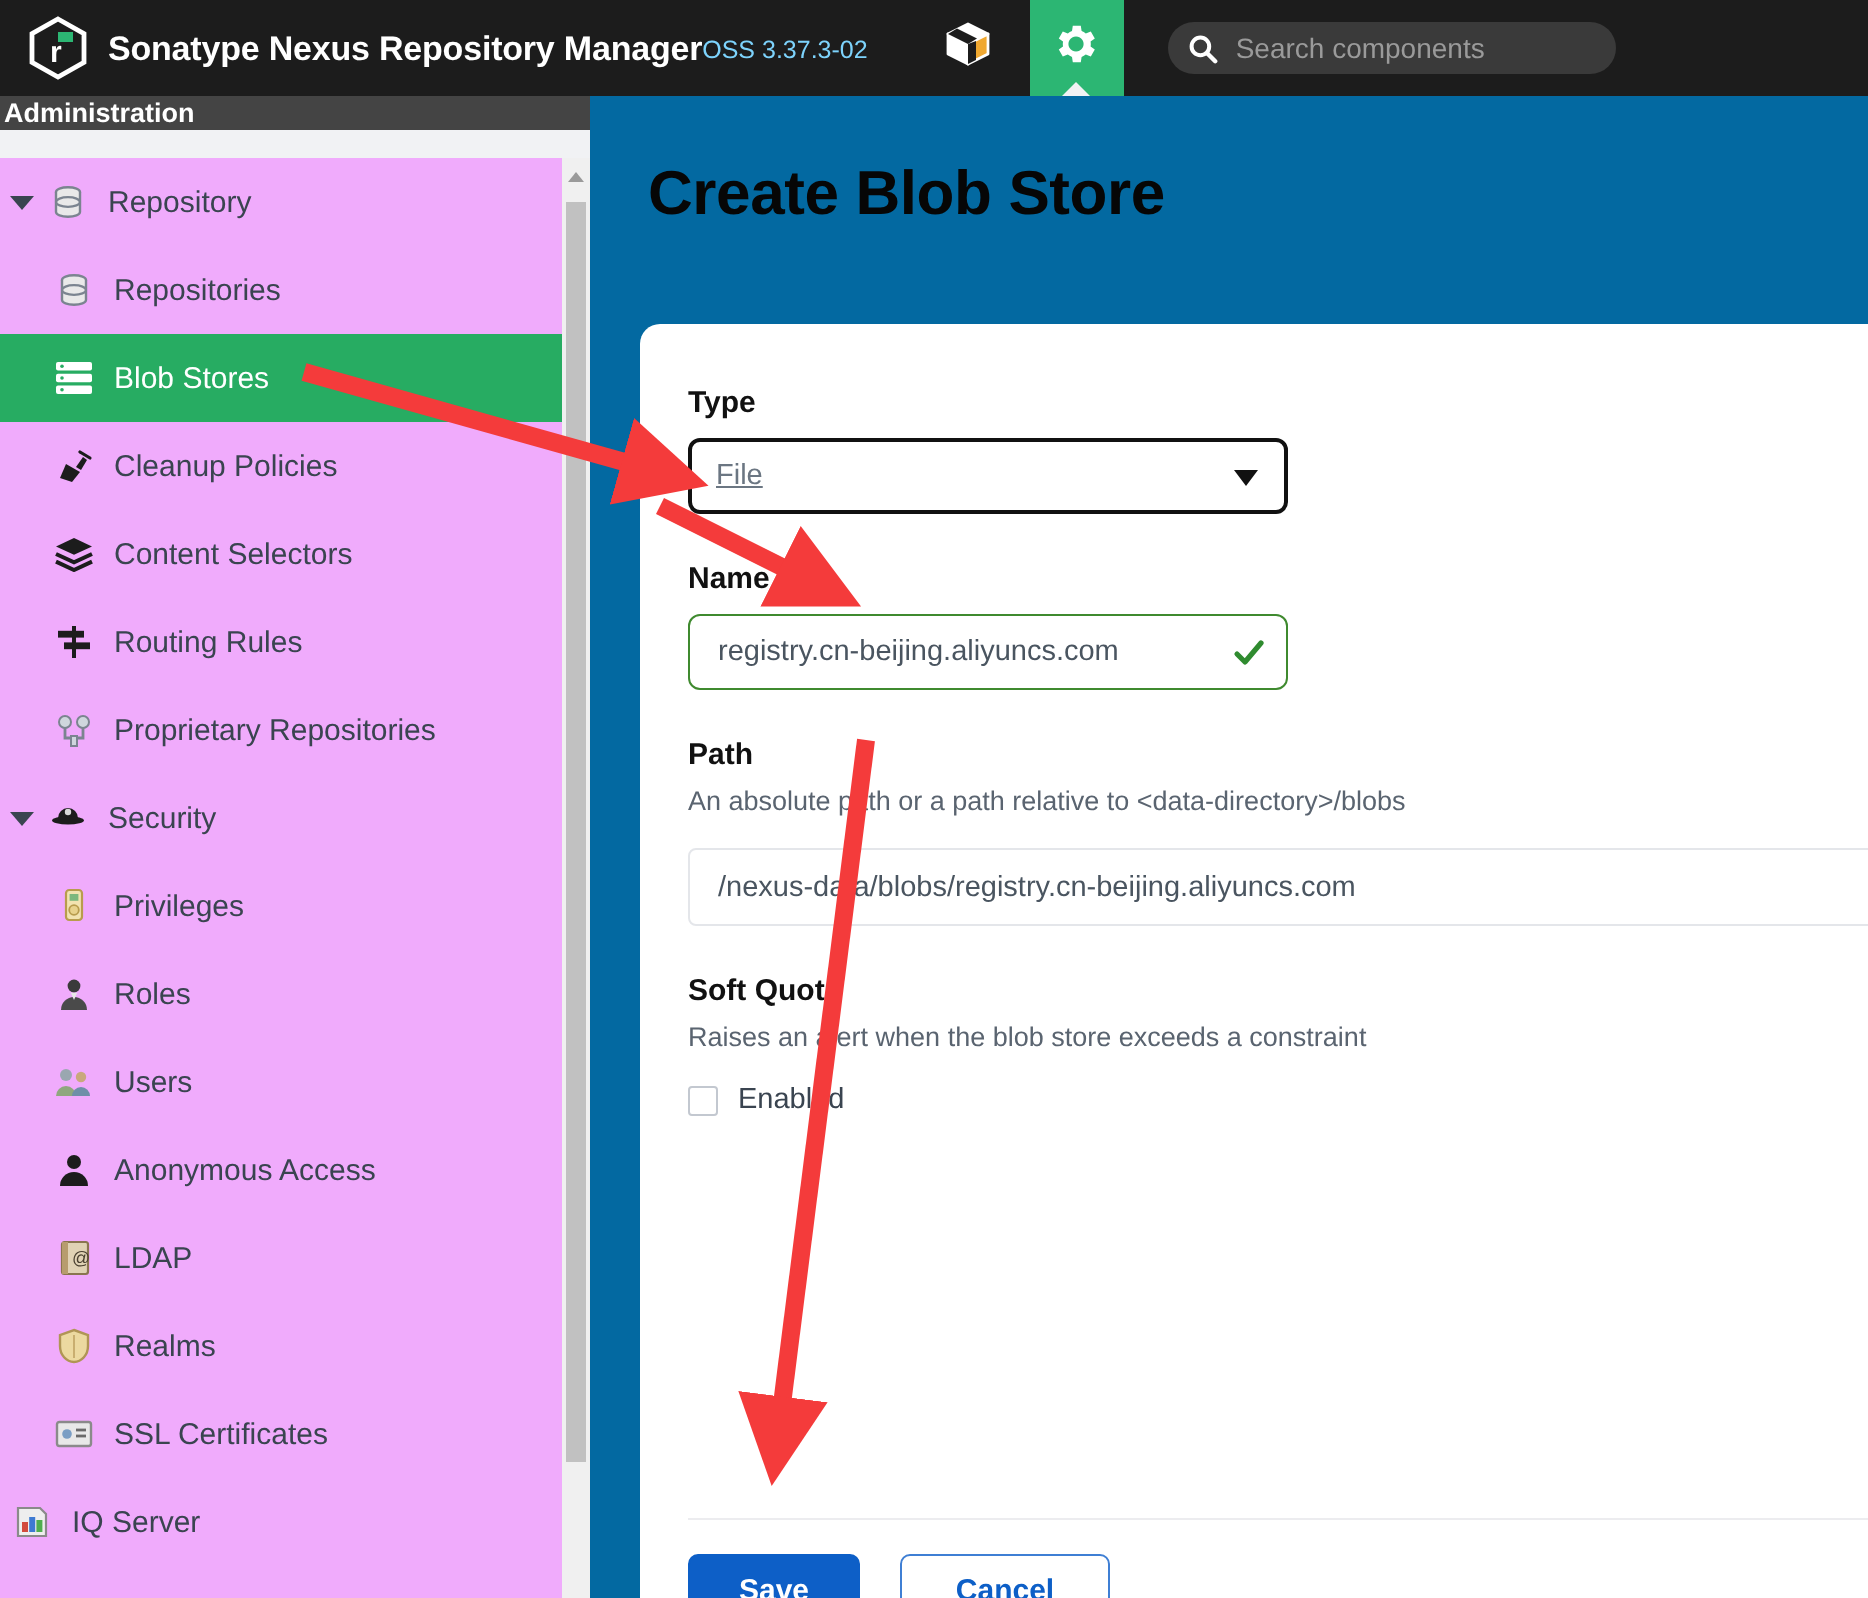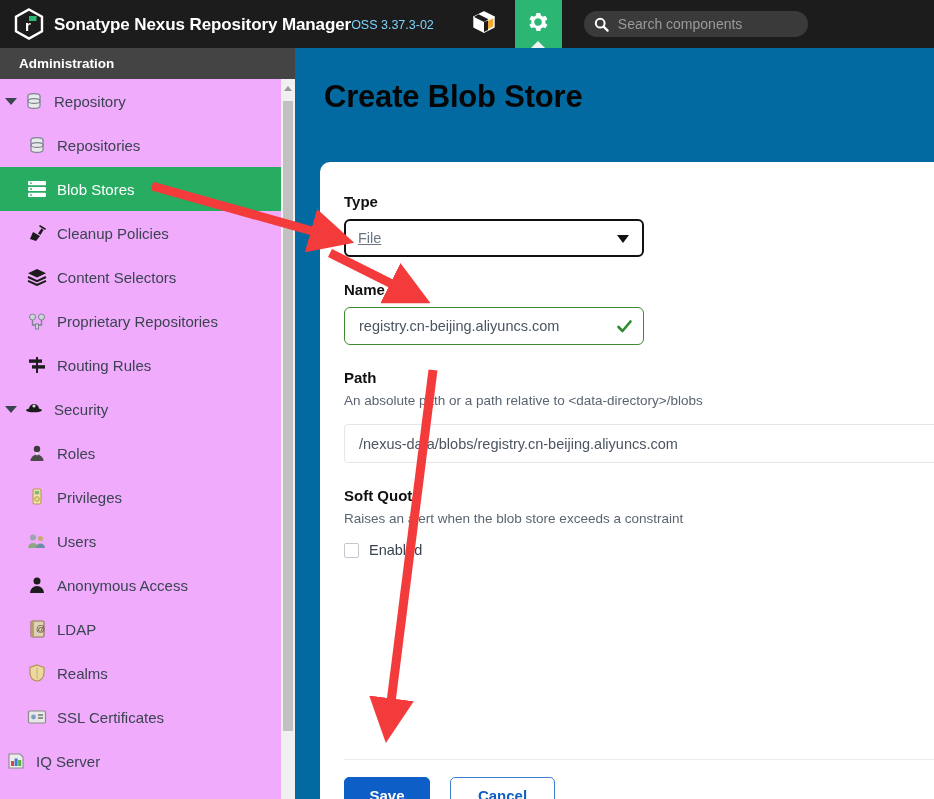--- a/index.html
+++ b/index.html
@@ -45,23 +45,23 @@
   .search-wrap .si { flex: none; display: flex; align-items: center; }
   .search-input {
     border: 0; background: transparent; outline: none; color: #cfcfcf;
     font-size: 14px; font-family: "Liberation Sans", sans-serif;
     margin-left: 7px; width: 180px; height: 22px;
   }
   .search-input::placeholder { color: #9a9a9a; }
 
   
   .admin-bar {
-    position: absolute; left: 0; top: 48px; width: 295px; height: 31px;
+    position: absolute; left: 0; top: 48px; width: 295px; height: 17px;
     background: #444444; color: #ffffff; font-size: 13.5px; font-weight: bold;
-    display: flex; align-items: center; padding-left: 19px;
+    display: flex; align-items: center; padding-left: 2px;
   }
   .sidebar {
     position: absolute; left: 0; top: 79px; width: 281px; height: 720px;
     background: #f0abfc; overflow: hidden;
   }
   .sb-scroll-track {
     position: absolute; left: 281px; top: 79px; width: 14px; height: 720px;
     background: #f0f0f0;
   }
   .sb-scroll-arrow {
@@ -269,68 +269,68 @@
             <path d="M10,1 L19,5.2 L10,9.4 L1,5.2 Z" fill="#1c1c1c"></path>
             <path d="M1,9 L10,13.2 L19,9" fill="none" stroke="#1c1c1c" stroke-width="2"></path>
             <path d="M1,12.8 L10,17 L19,12.8" fill="none" stroke="#1c1c1c" stroke-width="2"></path>
           </svg>
         </span>
         <span class="nav-label">Content Selectors</span>
       </div>
       <div class="nav-item lvl1">
         <span class="nav-ico">
           <svg width="20" height="18" viewBox="0 0 20 18">
+            <rect x="9" y="1" width="2" height="16" fill="#1c1c1c"></rect>
+            <rect x="2" y="3.4" width="13" height="3.4" fill="#1c1c1c"></rect>
+            <rect x="5" y="9.2" width="13" height="3.4" fill="#1c1c1c"></rect>
+          </svg>
+        </span>
+        <span class="nav-label">Routing Rules</span>
+      </div>
+      <div class="nav-item lvl1">
+        <span class="nav-ico">
+          <svg width="20" height="18" viewBox="0 0 20 18">
             <circle cx="5.5" cy="5" r="3" fill="#cfd6dd" stroke="#7b8490" stroke-width="1"></circle>
             <circle cx="14.5" cy="5" r="3" fill="#cfd6dd" stroke="#7b8490" stroke-width="1"></circle>
             <path d="M5.5,8 L5.5,13 L14.5,13 L14.5,8" fill="none" stroke="#7b8490" stroke-width="1.4"></path>
             <rect x="8.5" y="12" width="3" height="5" fill="#cfd6dd" stroke="#7b8490" stroke-width="1"></rect>
           </svg>
         </span>
         <span class="nav-label">Proprietary Repositories</span>
       </div>
-      <div class="nav-item lvl1">
-        <span class="nav-ico">
-          <svg width="20" height="18" viewBox="0 0 20 18">
-            <rect x="9" y="1" width="2" height="16" fill="#1c1c1c"></rect>
-            <rect x="2" y="3.4" width="13" height="3.4" fill="#1c1c1c"></rect>
-            <rect x="5" y="9.2" width="13" height="3.4" fill="#1c1c1c"></rect>
-          </svg>
-        </span>
-        <span class="nav-label">Routing Rules</span>
-      </div>
       <div class="nav-item lvl0">
         <span class="nav-caret"></span>
         <span class="nav-ico">
           <svg width="18" height="18" viewBox="0 0 18 18">
             <path d="M4,9 a5,5 0 0,1 10,0 Z" fill="#1c1c1c"></path>
             <ellipse cx="9" cy="10.2" rx="8" ry="2.1" fill="#1c1c1c"></ellipse>
             <circle cx="9" cy="6" r="1.6" fill="#d8d8d8"></circle>
           </svg>
         </span>
         <span class="nav-label">Security</span>
       </div>
       <div class="nav-item lvl1">
         <span class="nav-ico">
           <svg width="18" height="18" viewBox="0 0 18 18">
+            <rect x="5" y="1" width="8" height="15" rx="1.6" fill="#f2e3b0" stroke="#b89c4d" stroke-width="1.1"></rect>
+            <rect x="6.8" y="3" width="4.4" height="3.4" fill="#7db87d"></rect>
+            <circle cx="9" cy="11" r="2.4" fill="#e8d28c" stroke="#b89c4d" stroke-width="0.9"></circle>
+          </svg>
+        </span>
+        <span class="nav-label">Privileges</span>
+      </div>
+      <div class="nav-item lvl1">
+        <span class="nav-ico">
+          <svg width="18" height="18" viewBox="0 0 18 18">
             <circle cx="9" cy="5" r="3.2" fill="#3a3a3a"></circle>
             <path d="M2.5,17 a6.5,6.5 0 0,1 13,0 Z" fill="#4a4a4a"></path>
             <path d="M7.4,8.4 L9,12 L10.6,8.4 Z" fill="#e8e8e8"></path>
           </svg>
         </span>
         <span class="nav-label">Roles</span>
-      </div>
-      <div class="nav-item lvl1">
-        <span class="nav-ico">
-          <svg width="18" height="18" viewBox="0 0 18 18">
-            <rect x="5" y="1" width="8" height="15" rx="1.6" fill="#f2e3b0" stroke="#b89c4d" stroke-width="1.1"></rect>
-            <rect x="6.8" y="3" width="4.4" height="3.4" fill="#7db87d"></rect>
-            <circle cx="9" cy="11" r="2.4" fill="#e8d28c" stroke="#b89c4d" stroke-width="0.9"></circle>
-          </svg>
-        </span>
-        <span class="nav-label">Privileges</span>
       </div>
       <div class="nav-item lvl1">
         <span class="nav-ico">
           <svg width="20" height="18" viewBox="0 0 20 18">
             <circle cx="6" cy="5.5" r="3" fill="#9aa7b0"></circle>
             <path d="M1,16 a5,5 0 0,1 10,0 Z" fill="#8fa77e"></path>
             <circle cx="13.5" cy="6.5" r="2.6" fill="#c9a87c"></circle>
             <path d="M9,16 a4.5,4.5 0 0,1 9,0 Z" fill="#6f8fa8"></path>
           </svg>
         </span>

